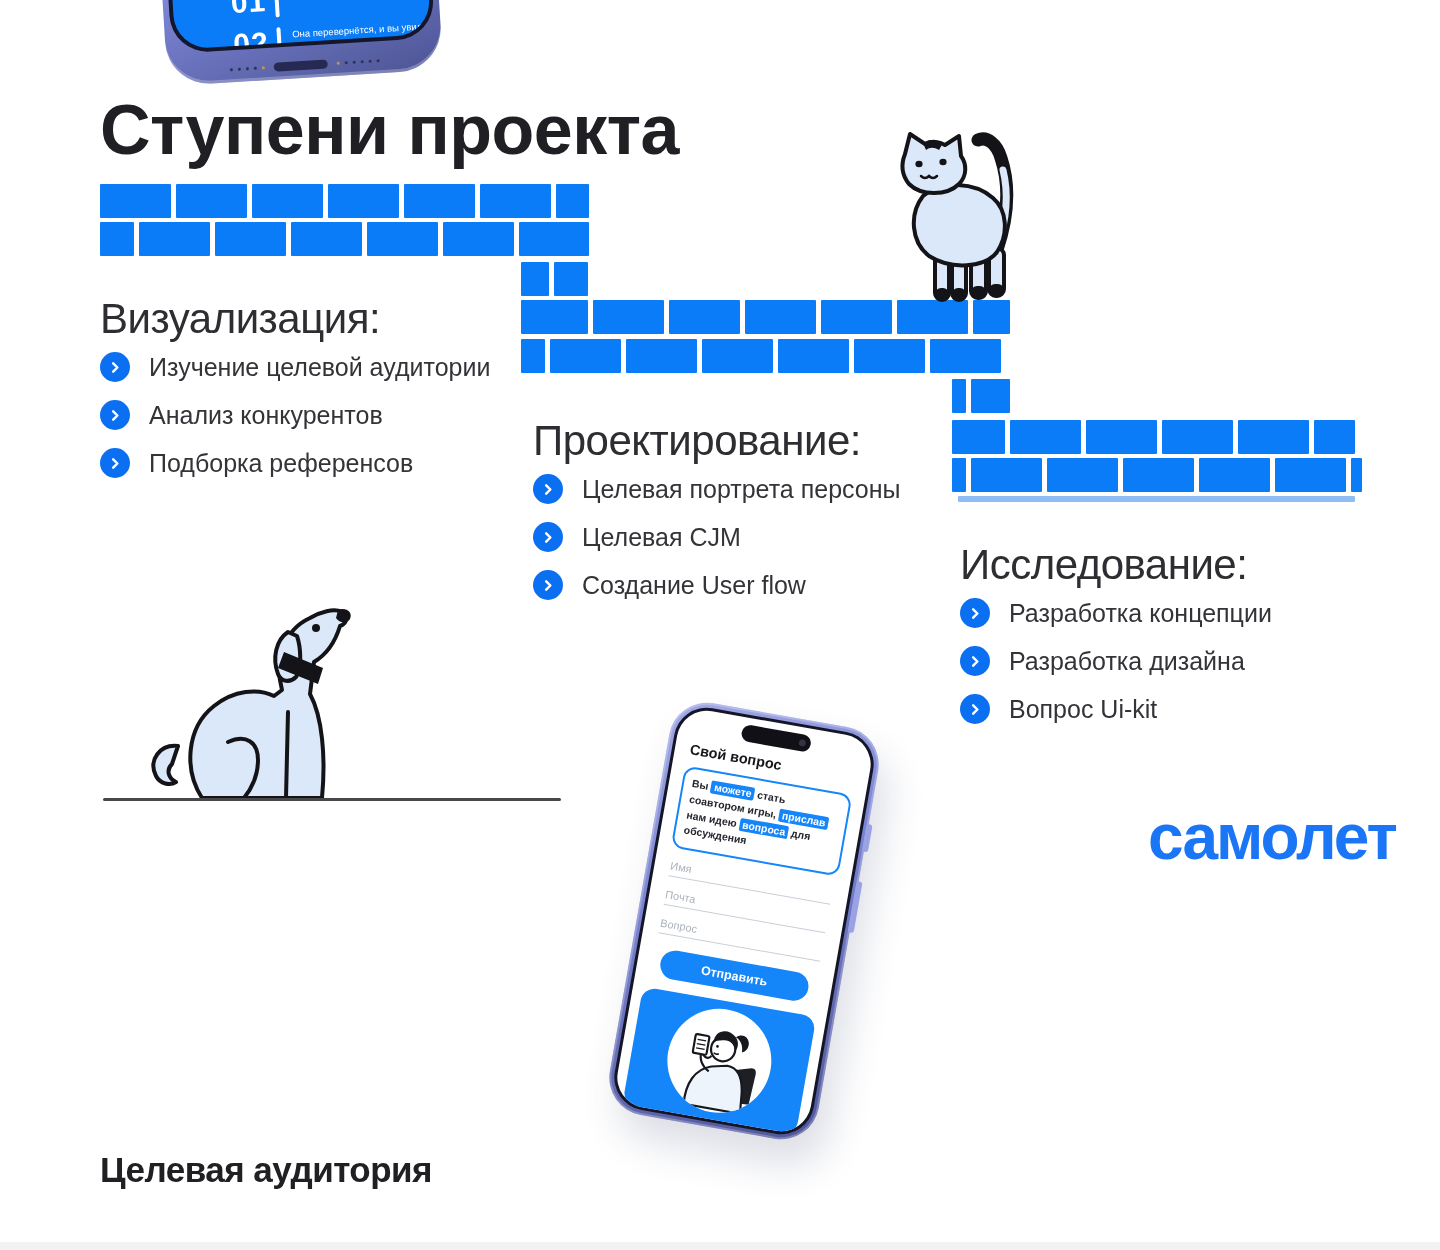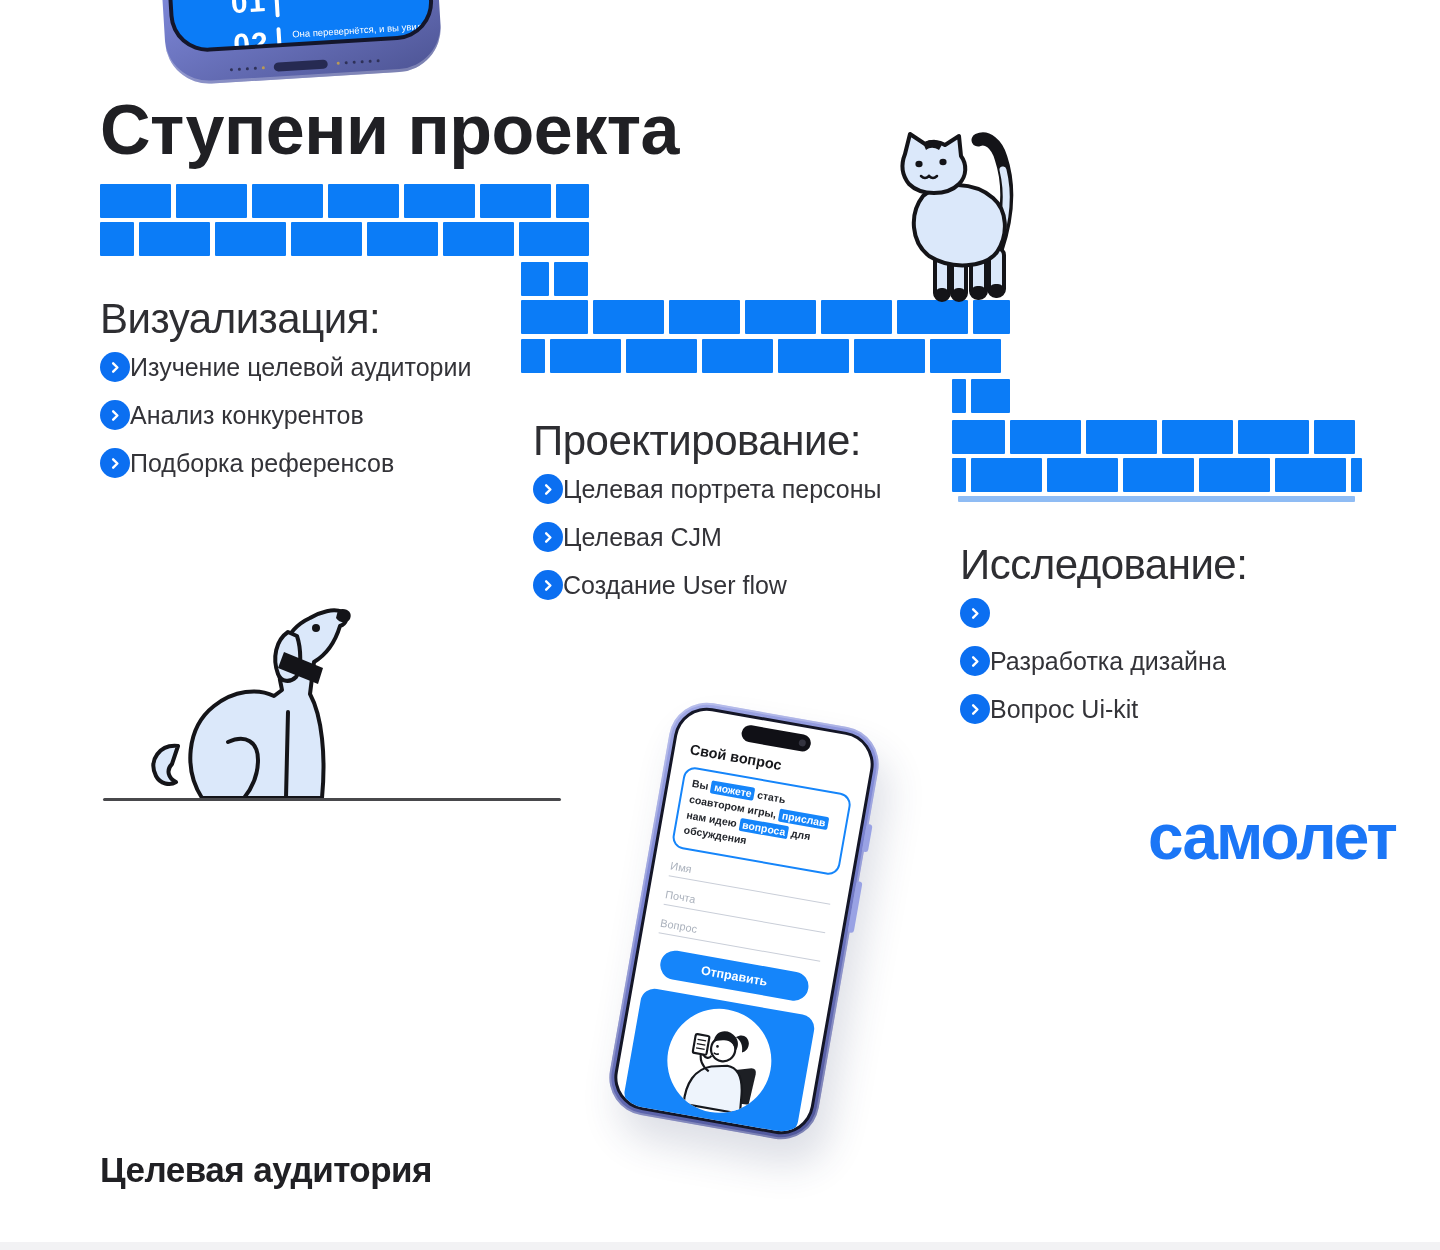--- a/index.html
+++ b/index.html
@@ -31,21 +31,21 @@
   .h-bottom{position:absolute;left:100px;top:1150px;font-size:35px;font-weight:700;color:var(--title-dark);letter-spacing:-0.5px;}
   .brand-logo{position:absolute;left:1148px;top:800px;font-size:64px;font-weight:700;color:var(--logo-blue);letter-spacing:-2px;}
 
   
   .brick{position:absolute;background:var(--brick);border-radius:1px;}
   .brick.light{background:var(--brick-light);}
 
   
   .stage{position:absolute;}
   .stage-heading{font-size:42px;font-weight:400;color:#2e2e32;letter-spacing:-0.5px;line-height:46px;margin-bottom:10px;}
-  .stage-item{display:flex;align-items:center;height:30px;margin-bottom:18px;}
+  .stage-item{display:flex;align-items:center;gap:19px;height:30px;margin-bottom:18px;}
   .bullet{width:30px;height:30px;border-radius:50%;background:var(--bullet);display:flex;align-items:center;justify-content:center;flex:0 0 30px;}
   .stage-item-label{font-size:25px;color:var(--text-dark);white-space:nowrap;}
 
   
   .ground{position:absolute;left:103px;top:798px;width:458px;height:3px;background:#48484b;border-radius:2px;}
 
   
   .cat{position:absolute;left:893px;top:110px;width:132px;height:198px;}
   .dog{position:absolute;left:140px;top:594px;width:225px;height:208px;}
 
@@ -243,20 +243,21 @@
   </div>
   <div class="stage" style="left:960px;top:542px;">
     <div class="stage-heading">Исследование:</div>
     <div class="stage-list">
         <div class="stage-item">
          <span class="bullet">
             <svg viewBox="0 0 16 16" width="15" height="15">
               <path d="M5.5 3.5 L10 8 L5.5 12.5" fill="none" stroke="#fff" stroke-width="2.6" stroke-linecap="round" stroke-linejoin="round"></path>
             </svg>
           </span>
+         <span class="stage-item-label">Разработка концепции</span>
        </div>
         <div class="stage-item">
          <span class="bullet">
             <svg viewBox="0 0 16 16" width="15" height="15">
               <path d="M5.5 3.5 L10 8 L5.5 12.5" fill="none" stroke="#fff" stroke-width="2.6" stroke-linecap="round" stroke-linejoin="round"></path>
             </svg>
           </span>
          <span class="stage-item-label">Разработка дизайна</span>
        </div>
         <div class="stage-item">

